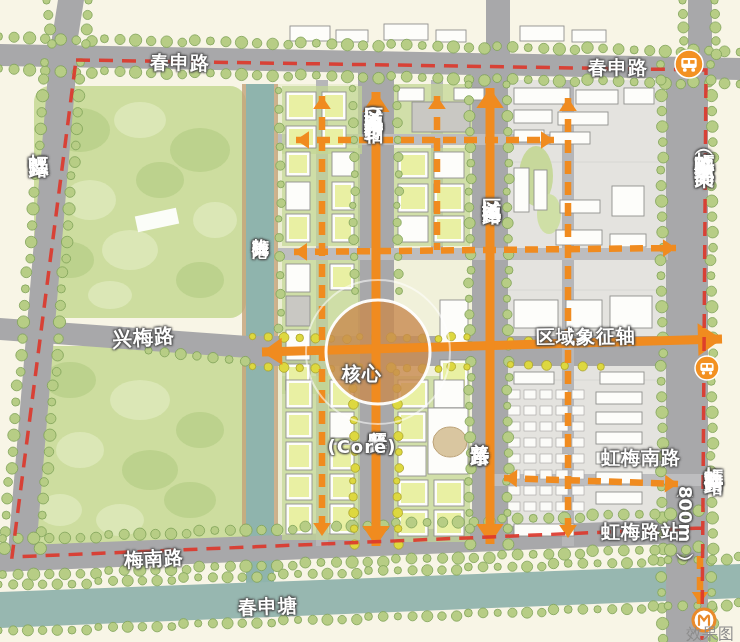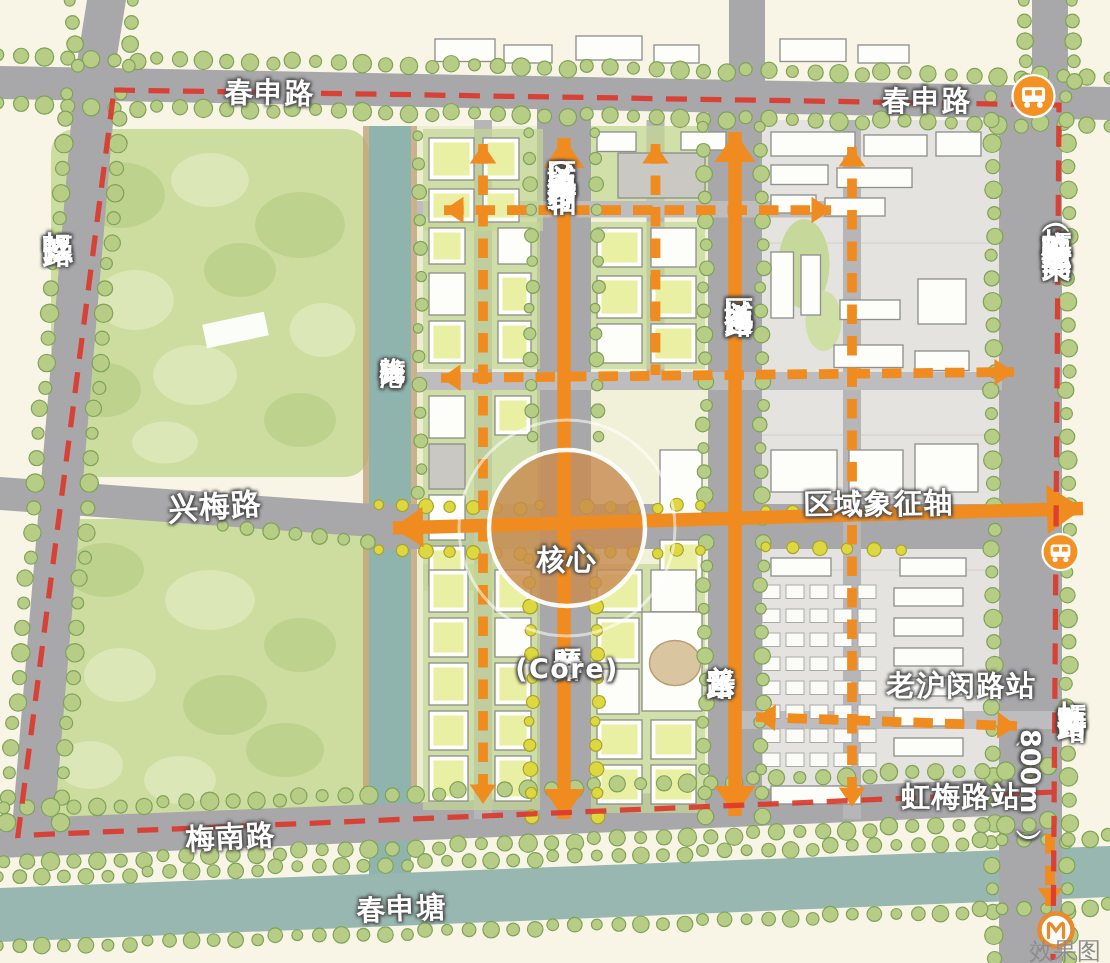--- a/index.html
+++ b/index.html
@@ -941,25 +941,25 @@
   <div class="lbl v" style="left:366px;top:416px;font-size:19px;">普旺路</div>
   <div class="lbl v" style="left:468px;top:428px;font-size:19px;">普乐路</div>
   <div class="lbl" style="left:124px;top:546px;font-size:19px;transform:rotate(-3deg);">梅南路</div>
   <div class="lbl" style="left:238px;top:594px;font-size:19px;transform:rotate(-2deg);">春申塘</div>
   <div class="lbl v" style="left:692px;top:136px;font-size:20px;">虹梅路（上部高架）</div>
 
   <div class="lbl ctr" style="left:562px;top:6px;width:112px;font-size:19px;">
     <div>春申路</div>
   </div>
   <div class="lbl ctr" style="left:576px;top:396px;width:130px;font-size:19px;">
-    <div>老沪闵路站</div>
+    <div>虹梅南路</div>
     <div>虹梅路站</div>
   </div>
   <div class="lbl v" style="left:702px;top:452px;font-size:19px;">虹梅南路站</div>
   <div class="lbl v" style="left:674px;top:486px;font-size:18px;letter-spacing:0;">（800m）</div>
 
-  <div class="lbl ctr" style="left:326px;top:312px;width:104px;font-size:19px;">
+  <div class="lbl ctr" style="left:310px;top:312px;width:104px;font-size:19px;">
     <div>核心</div>
     <div style="font-size:18px;">(Core)</div>
   </div>
 
   <div class="lbl wm" style="left:686px;top:624px;font-size:16px;">效果图</div>
 </div>
 
 </body></html>

